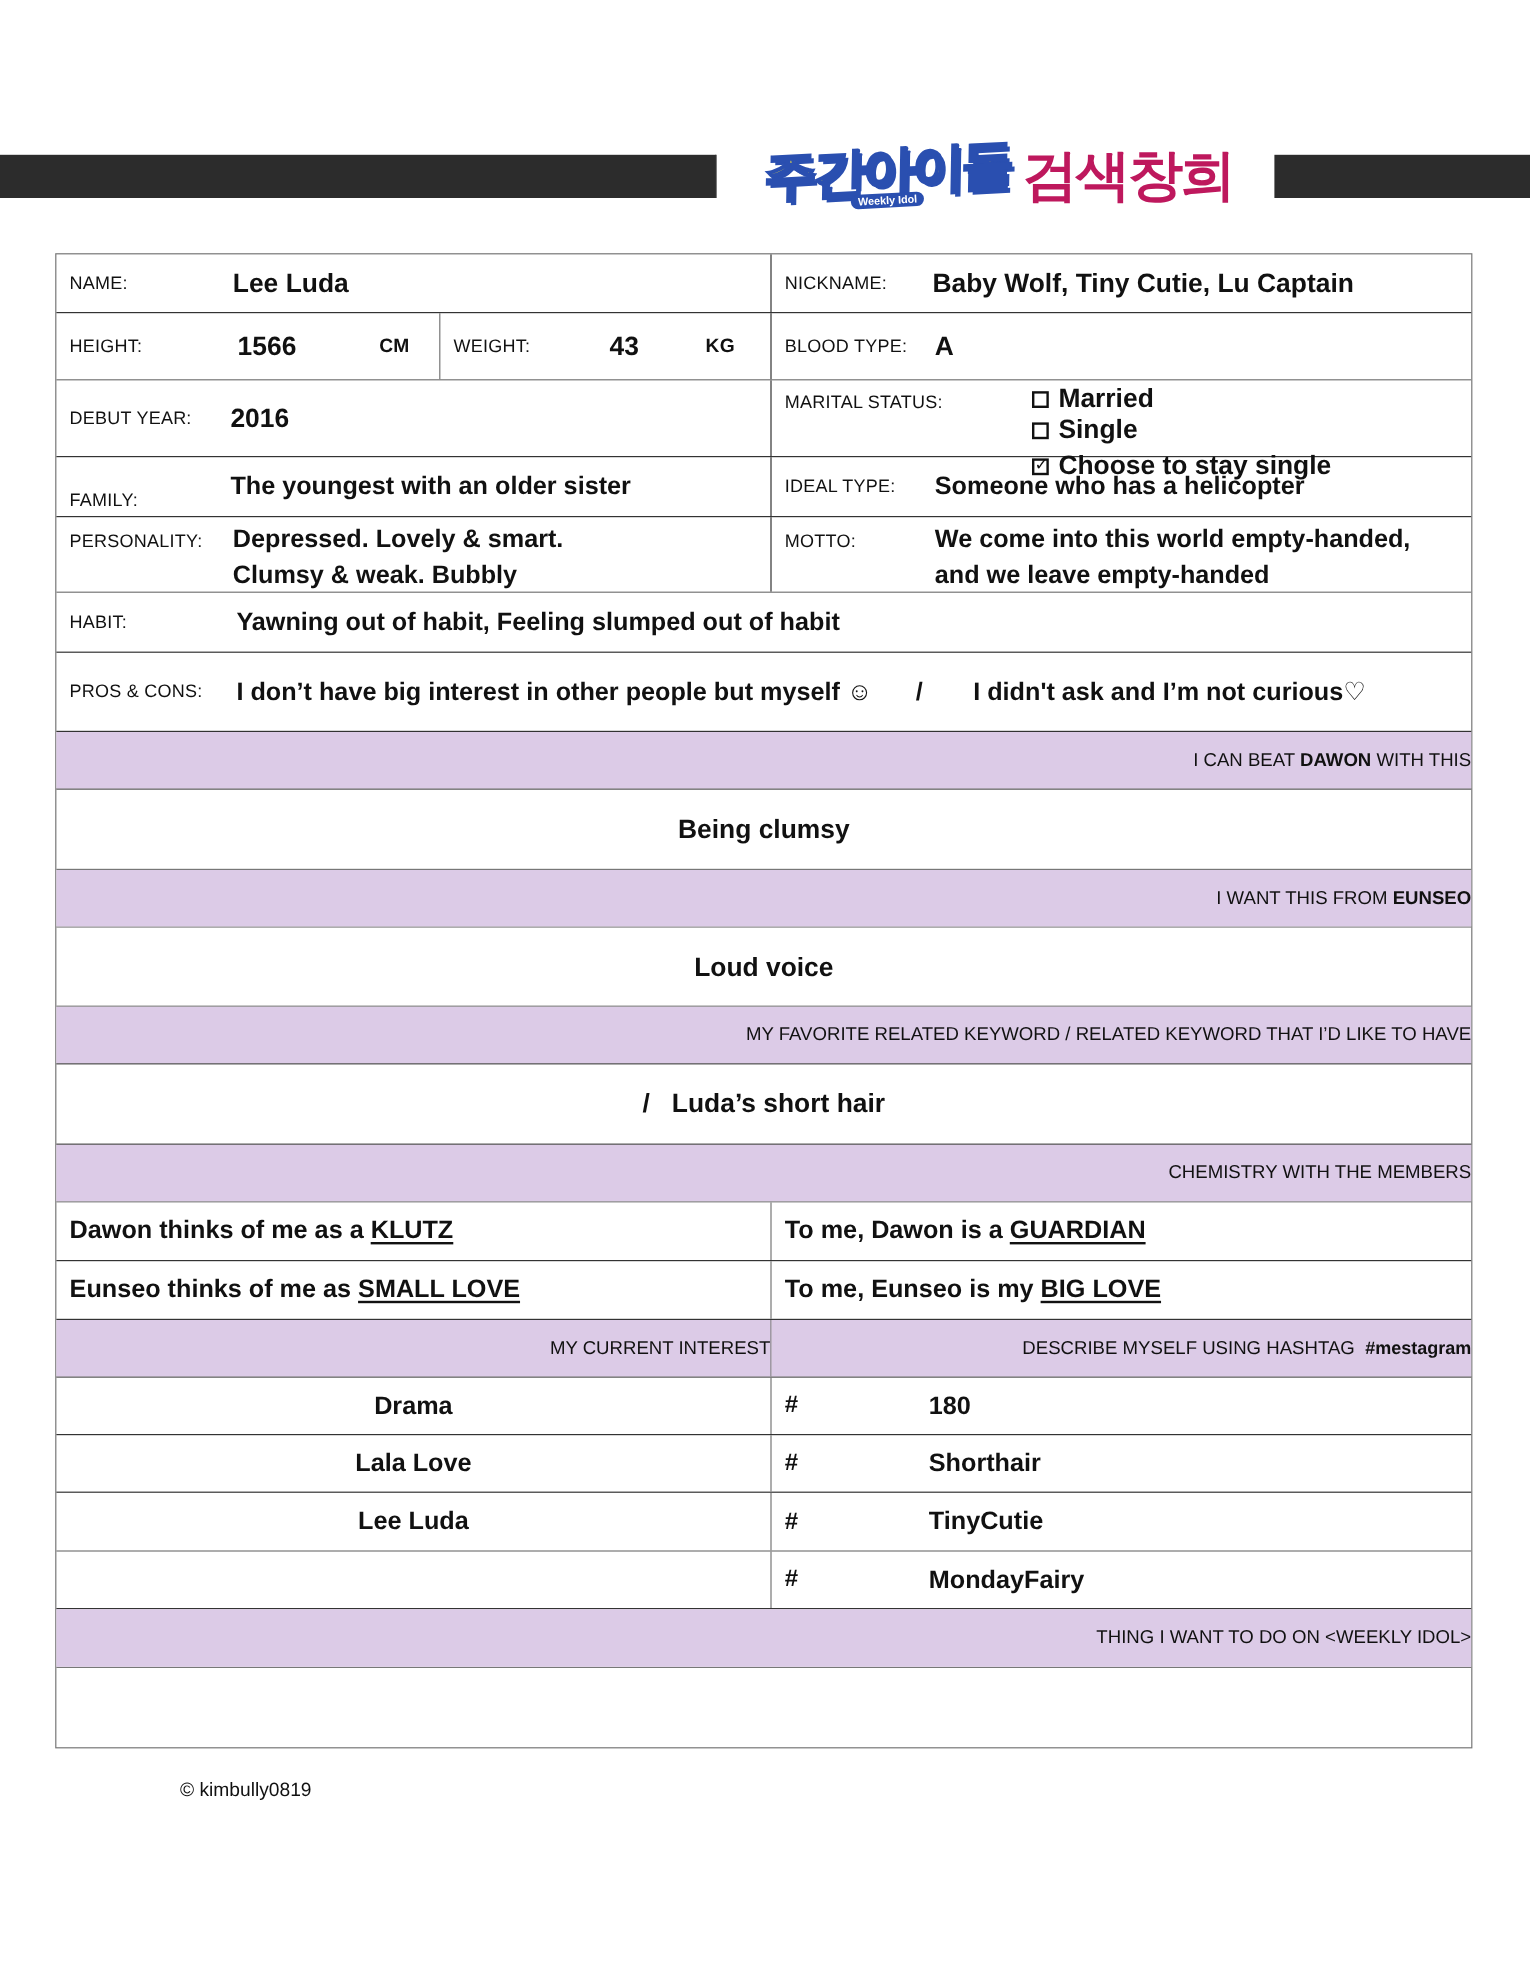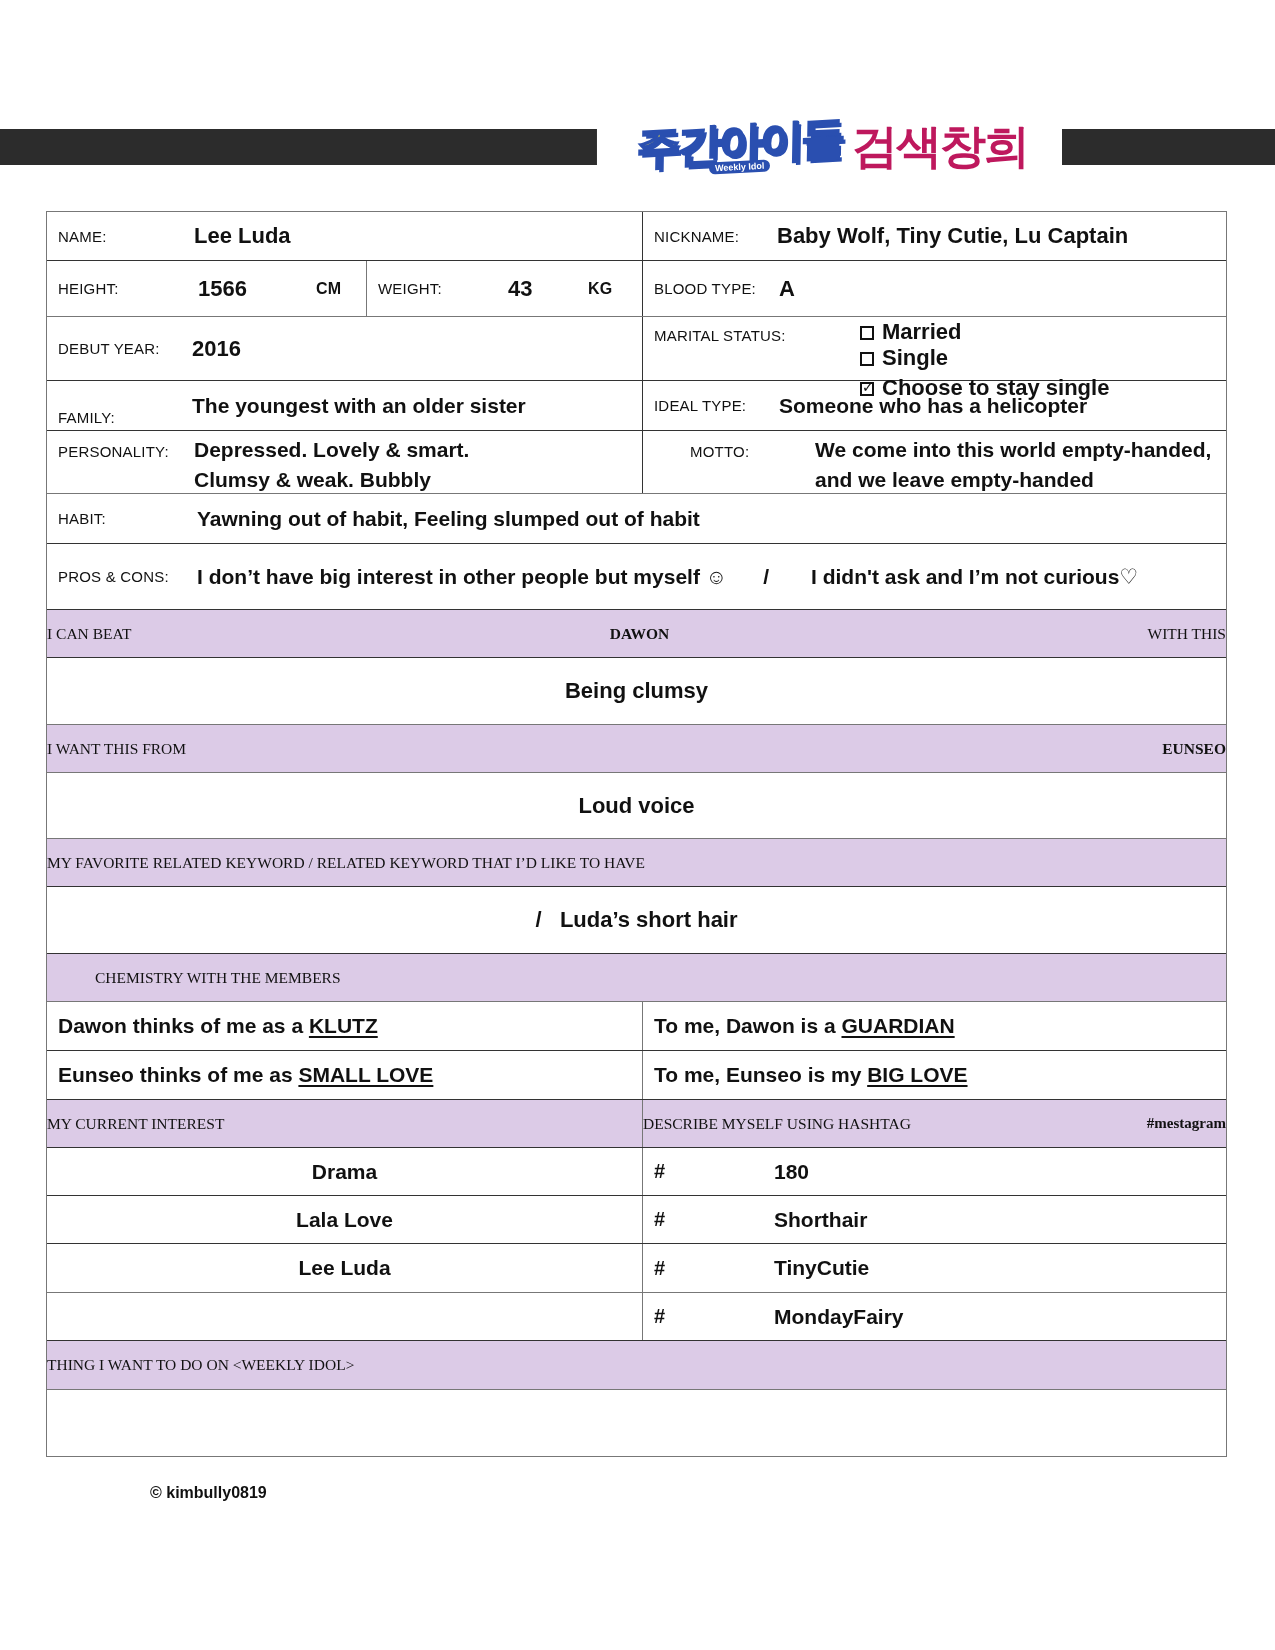--- a/index.html
+++ b/index.html
@@ -20,25 +20,25 @@
 
   .sheet { position:absolute; left:46px; top:211px; width:1181px; border:1.5px solid #777; box-sizing:border-box; }
   .row { display:flex; border-bottom:1.5px solid #333; box-sizing:border-box; position:relative; }
   .row:last-child { border-bottom:none; }
   .row.gray { border-bottom-color:#777; }
   .cell { box-sizing:border-box; display:flex; align-items:center; position:relative; }
   .left { width:596px; border-right:1.5px solid #333; }
   .right { flex:1; }
   .lbl { font-size:15px; font-weight:normal; color:#111; padding-left:11px; letter-spacing:0.2px; }
   .val { font-size:22px; font-weight:bold; color:#111; }
-  .header { background:#dccbe7; justify-content:space-between; font-size:15.5px;font-family:Liberation Serif, serif; }
+  .header { background:#dccbe7; justify-content:flex-end; font-size:15.5px; }
   .header b { font-weight:bold; }
   .center-val { justify-content:center; font-size:22px; font-weight:bold; }
   .u { text-decoration:underline; text-underline-offset:3px; }
-  .copyright { position:absolute; left:150px; top:1484px; font-size:16px; color:#111;font-weight:bold; }
+  .copyright { position:absolute; left:150px; top:1484px; font-size:16px; color:#111; }
   .chk { display:inline-block; width:14px; height:14px; border:2px solid #111; box-sizing:border-box;
          margin-right:8px; position:relative; top:1px; }
   .chk.checked::after { content:"✓"; position:absolute; left:0px; top:-5px; font-size:14px; font-weight:bold; }
 </style>
 </head>
 <body>
 
 <div class="title">
   <span class="sq left"></span>
   <span class="logo">
@@ -104,21 +104,21 @@
     <div class="cell left">
       <span class="lbl" style="width:134px;margin-top:24px;">FAMILY:</span>
       <span class="val" style="font-size:21px;">The youngest with an older sister</span>
     </div>
     <div class="cell right">
       <span class="lbl" style="width:125px;">IDEAL TYPE:</span>
       <span class="val" style="font-size:21px;">Someone who has a helicopter</span>
     </div>
   </div>
 
-  <div class="row gray" style="height:63px;gap:36px;">
+  <div class="row gray" style="height:63px;">
     <div class="cell left" style="align-items:flex-start;">
       <span class="lbl" style="width:136px;padding-top:12px;">PERSONALITY:</span>
       <div style="padding-top:4px;line-height:30px;">
         <div class="val" style="font-size:21px;">Depressed. Lovely &amp; smart.</div>
         <div class="val" style="font-size:21px;">Clumsy &amp; weak. Bubbly</div>
       </div>
     </div>
     <div class="cell right" style="align-items:flex-start;">
       <span class="lbl" style="width:125px;padding-top:12px;">MOTTO:</span>
       <div style="padding-top:4px;line-height:30px;">

